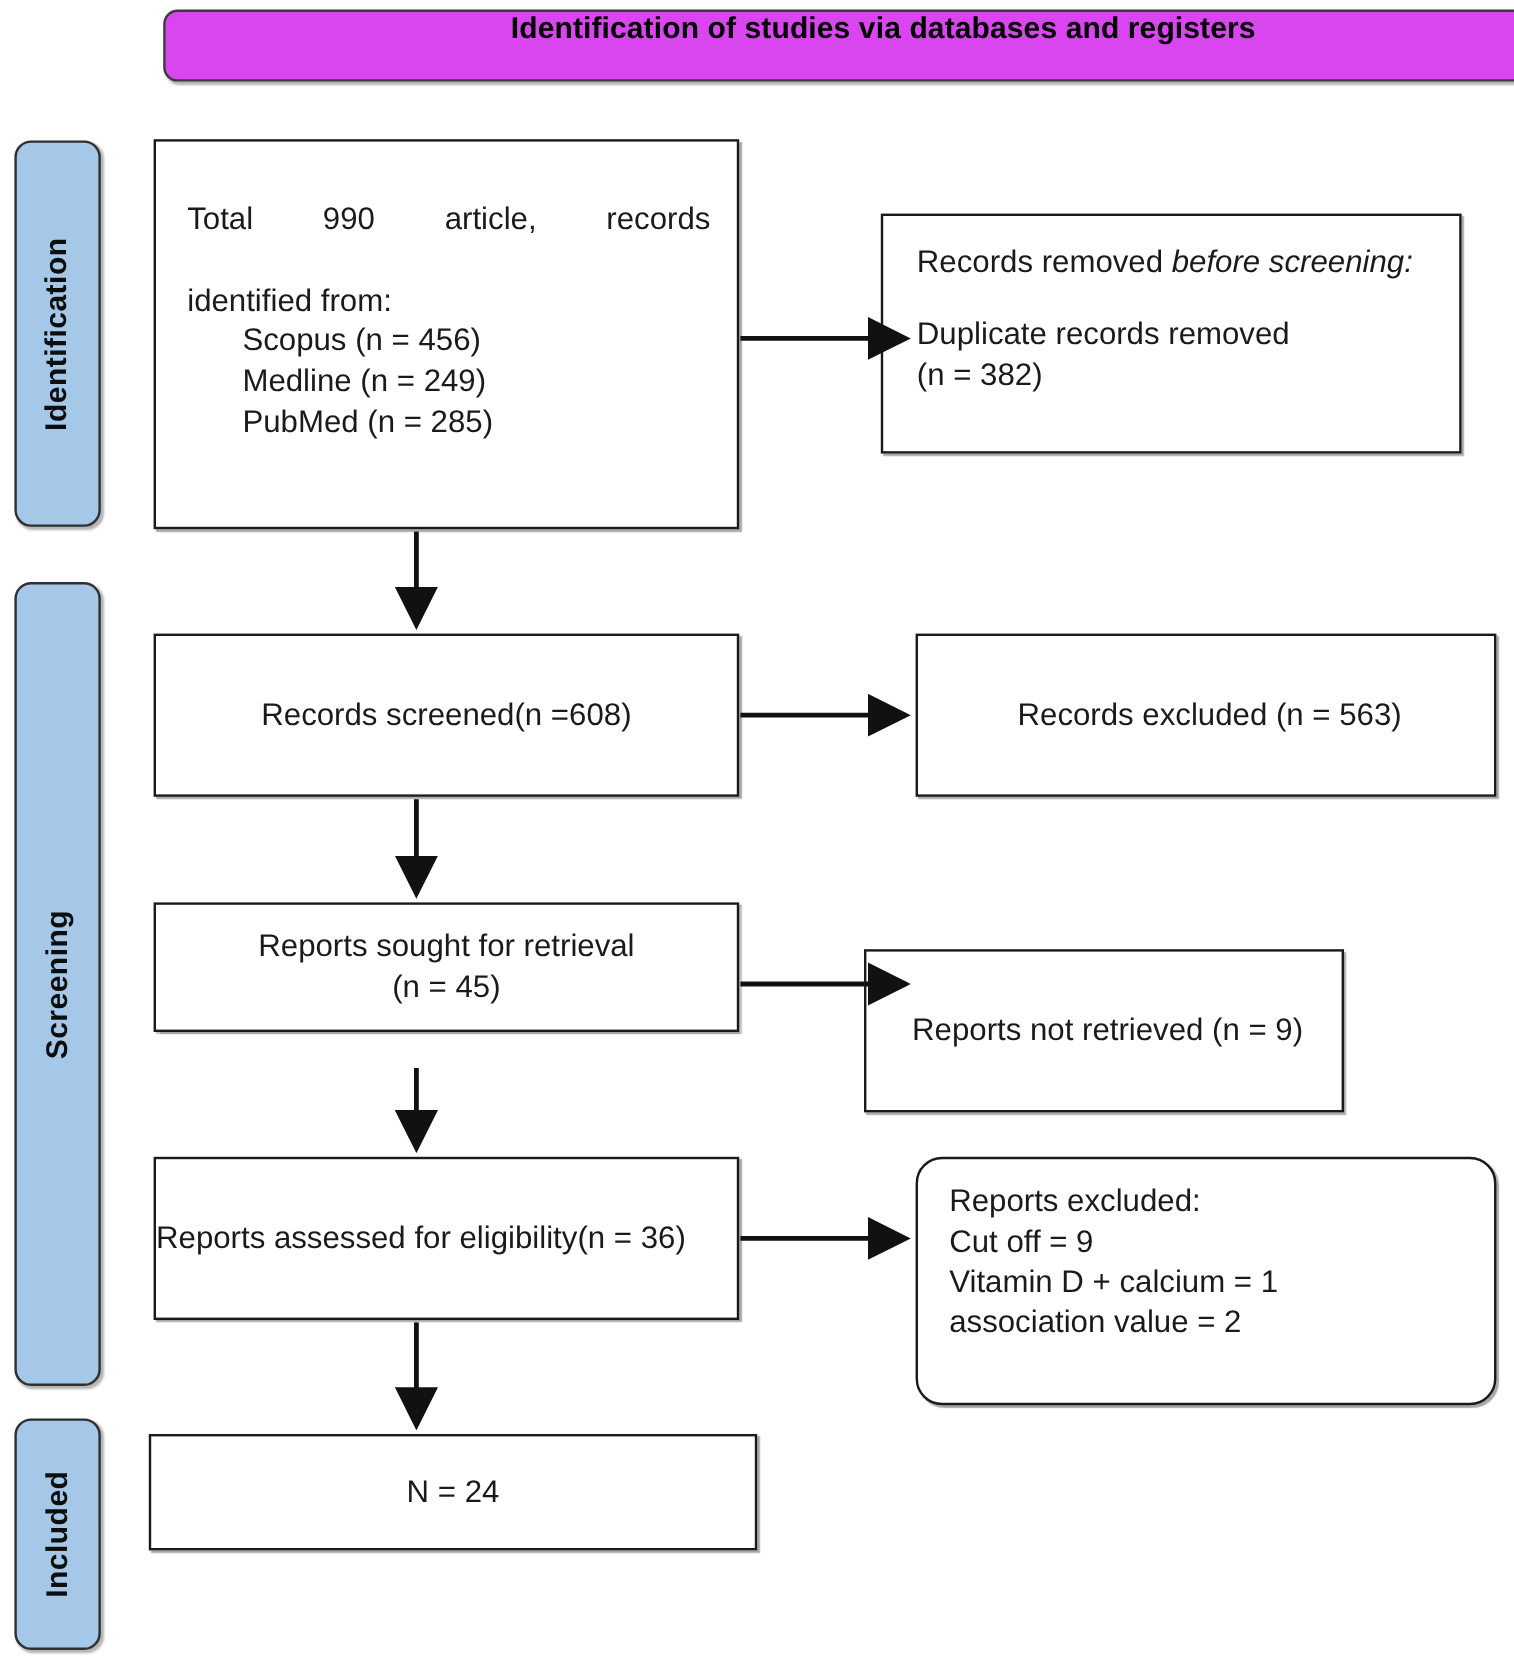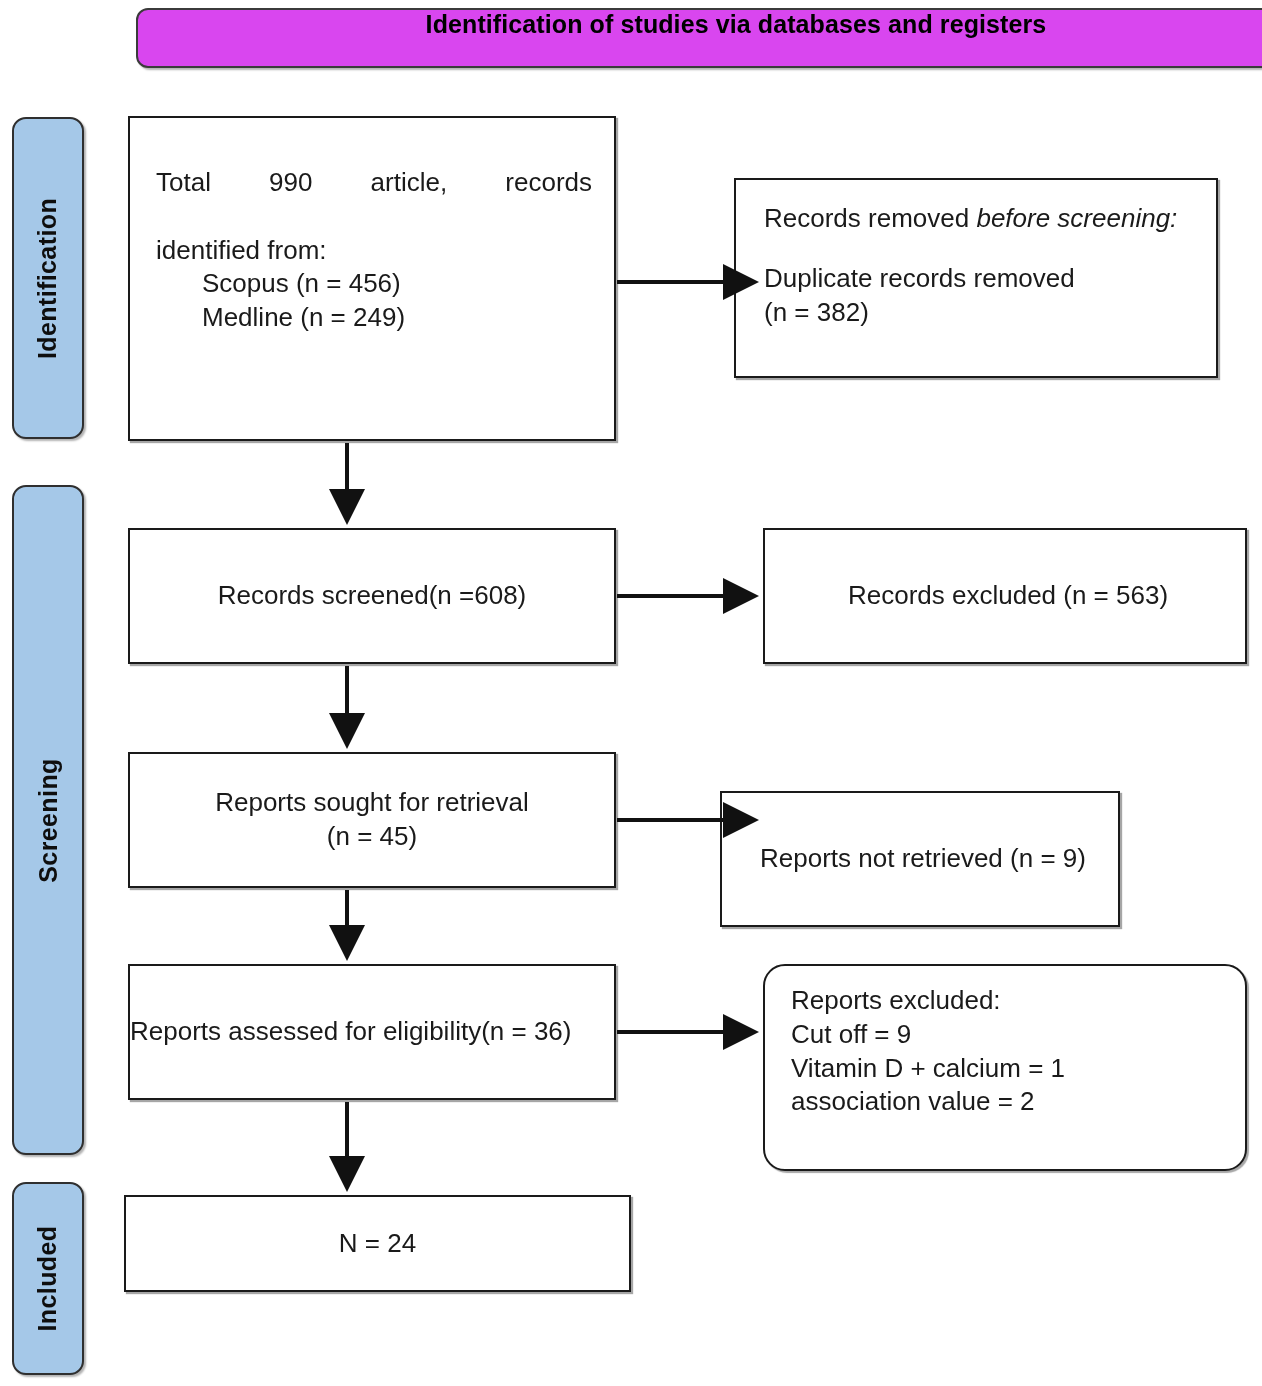--- a/index.html
+++ b/index.html
@@ -119,21 +119,21 @@
   #box-excluded-records .flow-box-text {
     position: absolute;
     left: 22px; right: 16px; top: 0; bottom: 0;
     display: flex;
     align-items: center;
     justify-content: center;
     text-align: center;
   }
 
   
-  #box-sought { left: 128px; top: 752px; width: 488px; height: 136px; }
+  #box-sought { left: 128px; top: 752px; width: 488px; height: 108px; }
   #box-sought .flow-box-text {
     position: absolute;
     left: 0; right: 0; top: 0; bottom: 0;
     display: flex;
     flex-direction: column;
     align-items: center;
     justify-content: center;
     text-align: center;
   }
 
@@ -199,20 +199,21 @@
 <div class="stage-band" id="band-included">
   <span class="stage-band-label">Included</span>
 </div>
 
 <div class="flow-box" id="box-identified">
   <div class="flow-box-text">
     <span class="just-line">Total  990  article,  records</span>
     <span>identified from:</span>
     <span class="src-line">Scopus (n = 456)</span>
     <span class="src-line">Medline (n = 249)</span>
+    <span class="src-line">PubMed (n = 285)</span>
   </div>
 </div>
 
 <div class="flow-box" id="box-removed">
   <div class="flow-box-text">
     <span>Records  removed </span><span class="italic">before screening</span><span class="italic">:</span>
     <span class="gap"></span>
     <span style="display:block">Duplicate records removed</span>
     <span style="display:block">(n = 382)</span>
   </div>

